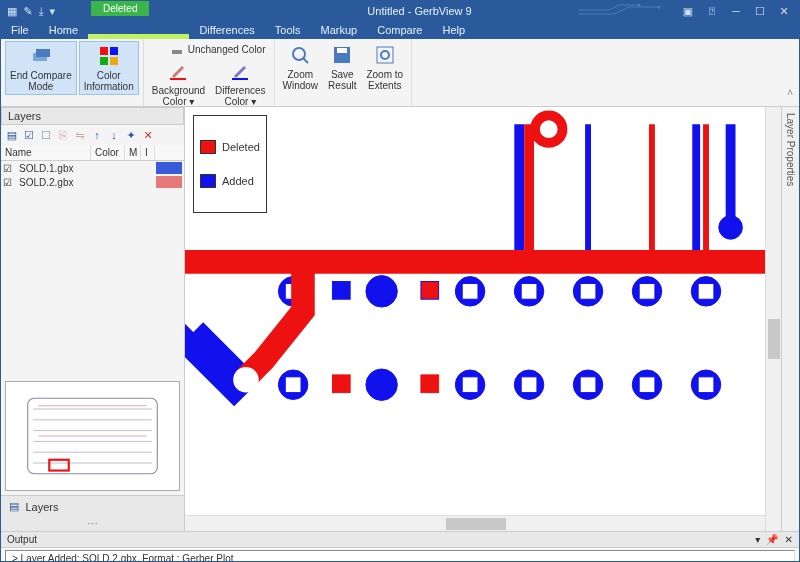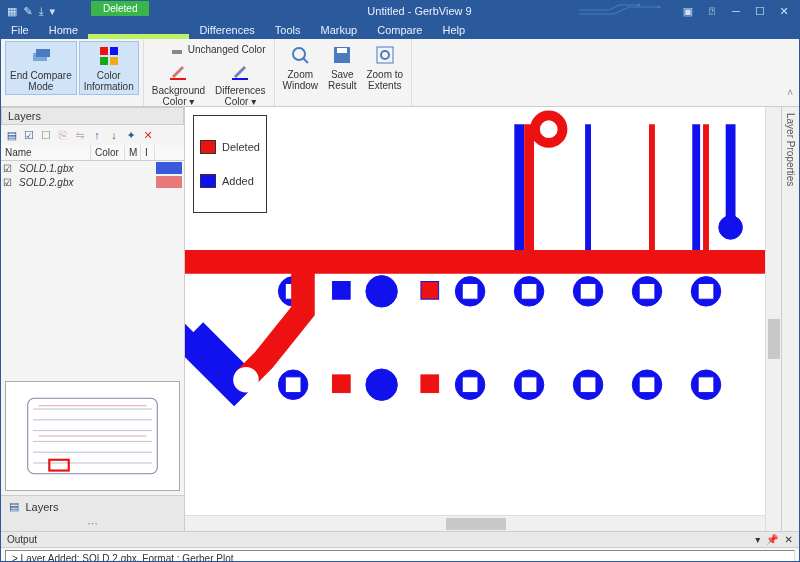--- a/index.html
+++ b/index.html
@@ -27,21 +27,21 @@
   
   .main { display: flex; height: 424px; }
   .leftpanel { width: 184px; background: #f4f4f4; display: flex; flex-direction: column; border-right: 1px solid #ccc; }
   .panelhdr { background: #e8e8e8; border: 1px solid #ccc; padding: 2px 6px; font-size: 11px; }
   .layertools { display: flex; gap: 3px; padding: 3px 4px; }
   .layertools span { width: 14px; height: 14px; display: inline-flex; align-items: center; justify-content: center; font-size: 11px; }
   .layergridhdr { display: flex; font-size: 10px; border-bottom: 1px solid #ccc; background: #f8f8f8; }
   .layergridhdr > div { border-right: 1px solid #ddd; padding: 2px 4px; }
   .layerrow { display: flex; font-size: 10px; align-items: center; padding: 1px 2px; }
   .layerrow .cb { width: 14px; }
-  .layerrow .nm { flex: 1; padding-left: 2px; font-style: italic; }
+  .layerrow .nm { flex: 1; padding-left: 2px; }
   .colorchip { width: 26px; height: 12px; }
   .overview { height: 110px; border: 1px solid #aaa; margin: 4px; background: #fff; position: relative; }
   .layersfoot { background: #e8e8e8; border-top: 1px solid #ccc; padding: 4px 8px; display: flex; align-items: center; gap: 6px; }
   
   .canvaswrap { flex: 1; display: flex; }
   .canvas { flex: 1; background: #fff; position: relative; overflow: hidden; }
   .legend { position: absolute; top: 8px; left: 8px; border: 1px solid #333; background: #fff; padding: 4px 6px; }
   .legend .row { display: flex; align-items: center; gap: 6px; margin: 20px 0; }
   .legend .sw { width: 16px; height: 14px; border: 1px solid #333; }
   .rightdock { width: 18px; background: #f0f0f0; border-left: 1px solid #ccc; display: flex; flex-direction:column; align-items:center; }

